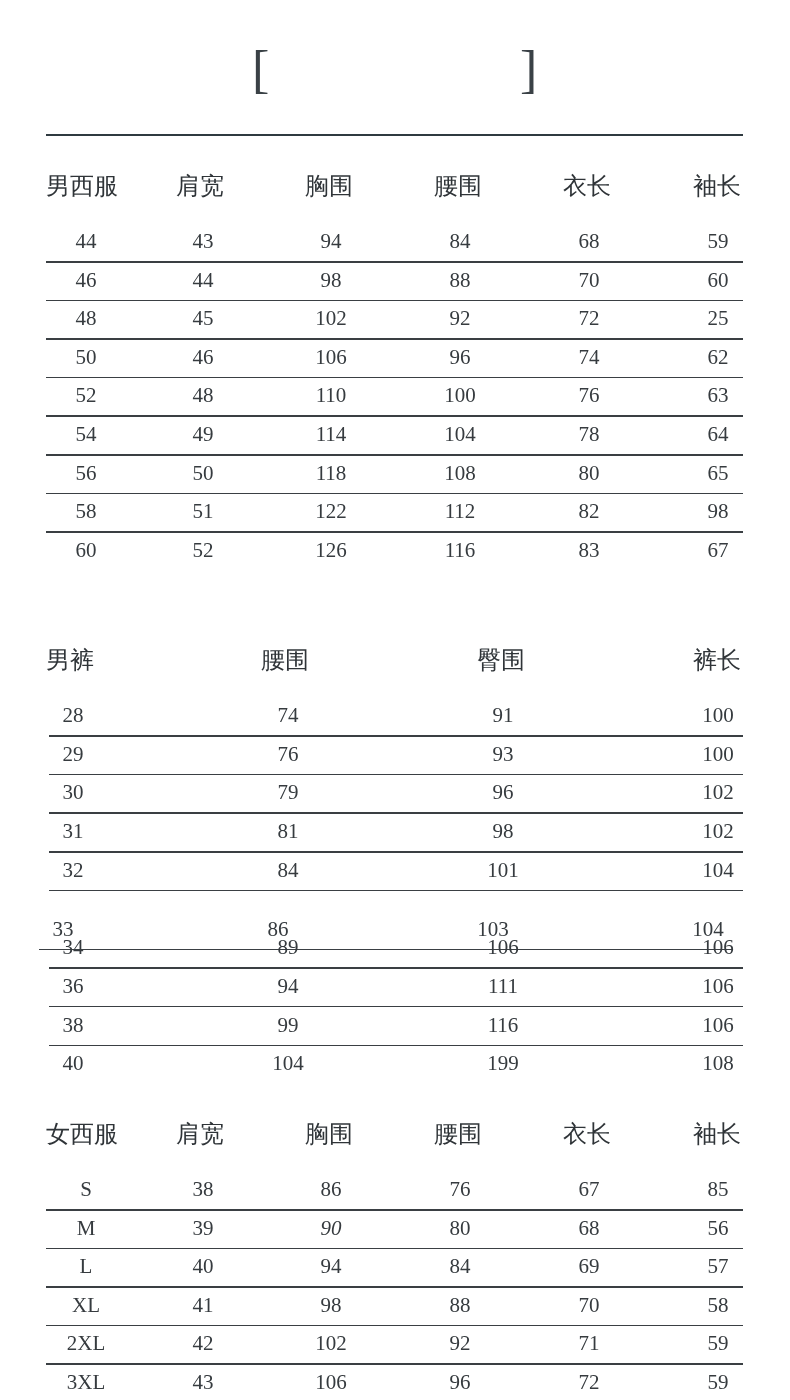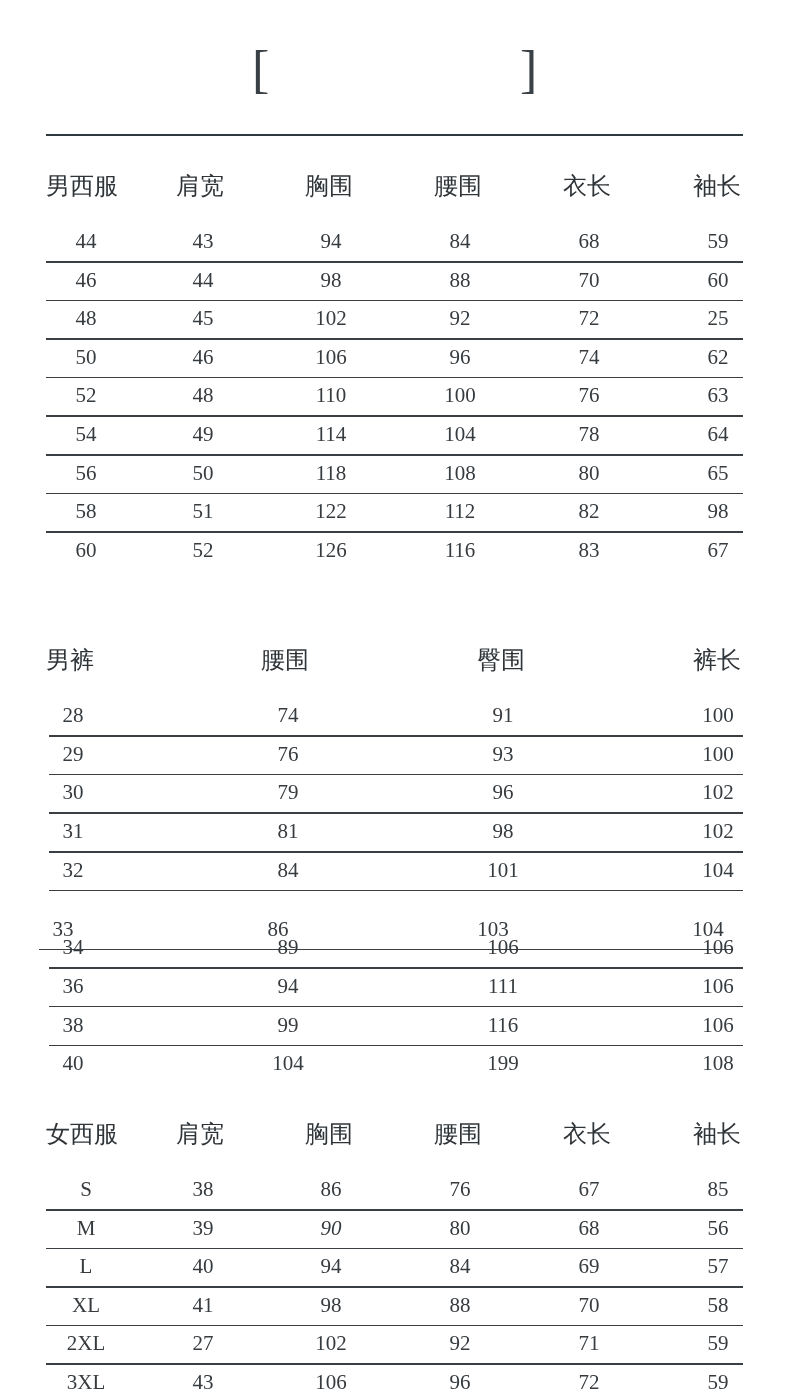--- a/index.html
+++ b/index.html
@@ -314,21 +314,21 @@
       <span class="td" style="left: 40px;">XL</span>
       <span class="td" style="left: 157px;">41</span>
       <span class="td" style="left: 285px;">98</span>
       <span class="td" style="left: 414px;">88</span>
       <span class="td" style="left: 543px;">70</span>
       <span class="td" style="left: 672px;">58</span>
       <div class="line"></div>
     </div>
     <div class="row" style="top: 208.4px; left: 46px; width: 697px;">
       <span class="td" style="left: 40px;">2XL</span>
-      <span class="td" style="left: 157px;">27</span>
+      <span class="td" style="left: 157px;">42</span>
       <span class="td" style="left: 285px;">102</span>
       <span class="td" style="left: 414px;">92</span>
       <span class="td" style="left: 543px;">71</span>
       <span class="td" style="left: 672px;">59</span>
       <div class="line"></div>
     </div>
     <div class="row" style="top: 247px; left: 46px; width: 697px;">
       <span class="td" style="left: 40px;">3XL</span>
       <span class="td" style="left: 157px;">43</span>
       <span class="td" style="left: 285px;">106</span>

